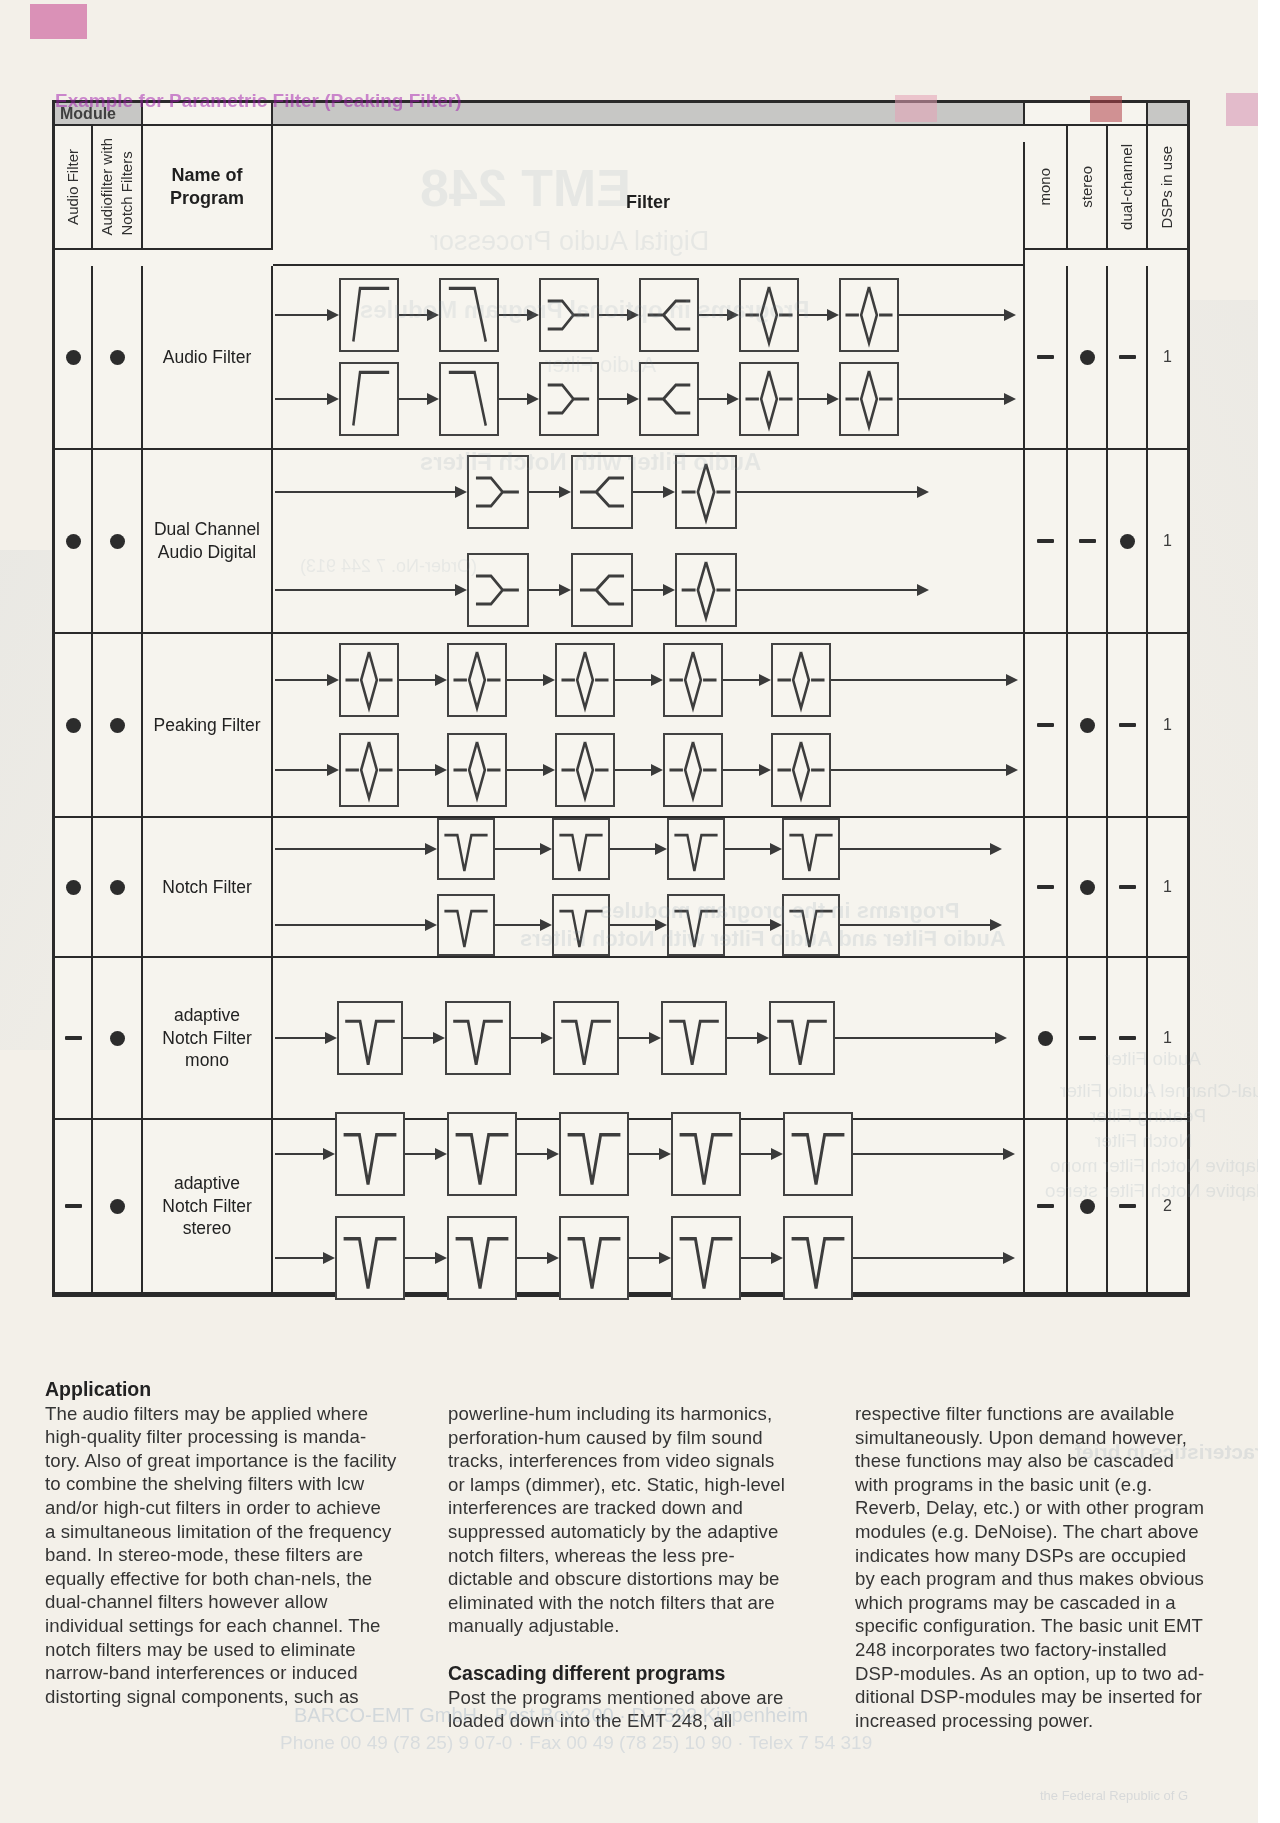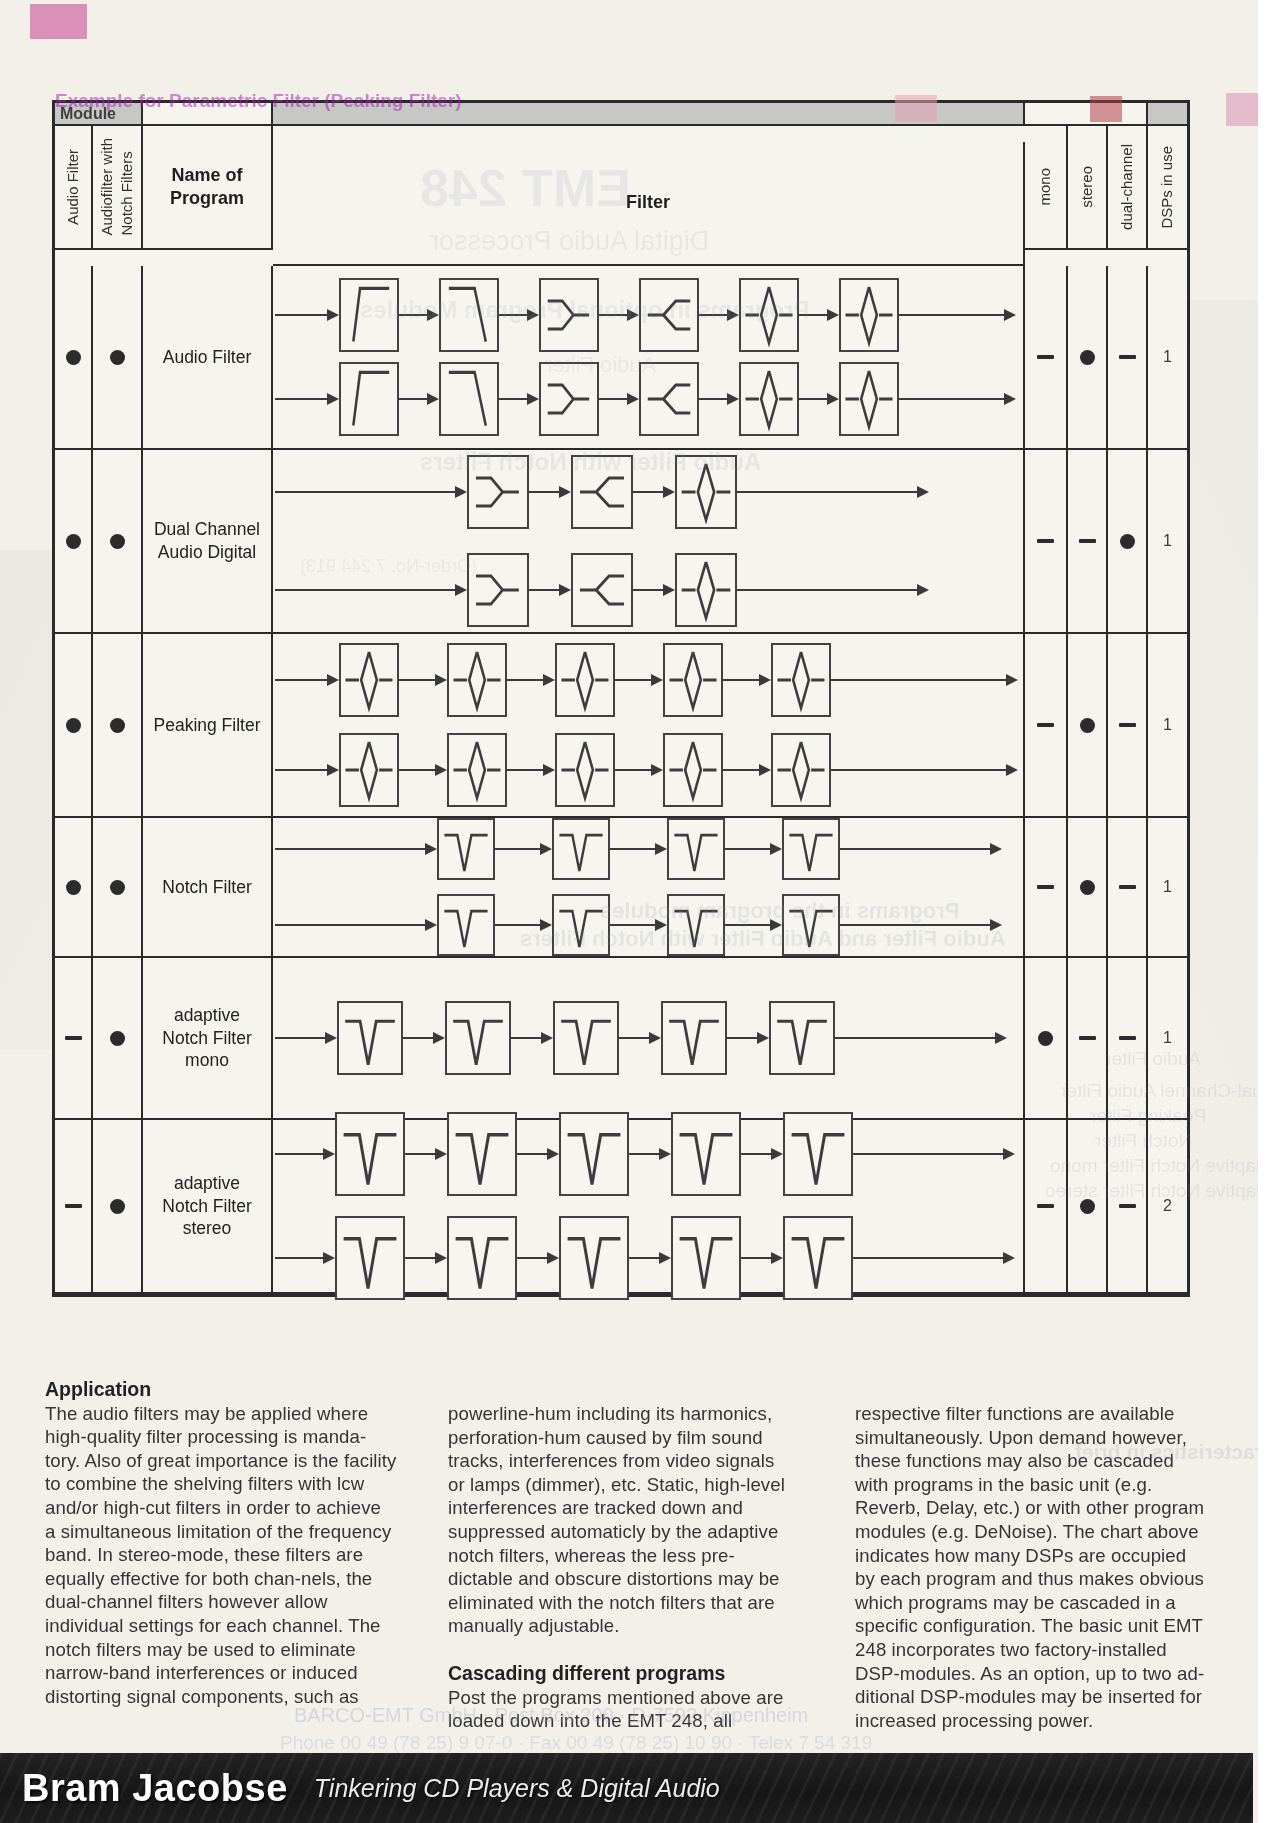--- a/index.html
+++ b/index.html
@@ -686,18 +686,13 @@
       <div class="ghost" style="left: 280px; top: 1732px; font-size: 19px; opacity: 0.26; color: rgb(143, 166, 192);">Phone 00 49 (78 25) 9 07-0 · Fax 00 49 (78 25) 10 90 · Telex 7 54 319</div>
       <div class="ghost" style="left: 1040px; top: 1788px; font-size: 13px; opacity: 0.3; color: rgb(154, 166, 184);">the Federal Republic of G</div>
     </div>
   <div id="patchlayer">
       <div class="patch" style="left: 30px; top: 4px; width: 57px; height: 35px; background: rgb(213, 128, 174); opacity: 0.85;"></div>
       <div class="patch" style="left: 895px; top: 95px; width: 42px; height: 27px; background: rgb(228, 160, 181); opacity: 0.55;"></div>
       <div class="patch" style="left: 1090px; top: 96px; width: 32px; height: 26px; background: rgb(176, 64, 72); opacity: 0.55;"></div>
       <div class="patch" style="left: 1226px; top: 93px; width: 32px; height: 33px; background: rgb(217, 152, 184); opacity: 0.6;"></div>
     </div>
 
-  <div id="footerbar">
-    <div class="tex"></div>
-    <span id="footer-name">Bram Jacobse</span>
-    <span id="footer-tag">Tinkering CD Players &amp; Digital Audio</span>
-  </div>
 </div>
 
 </body></html>

